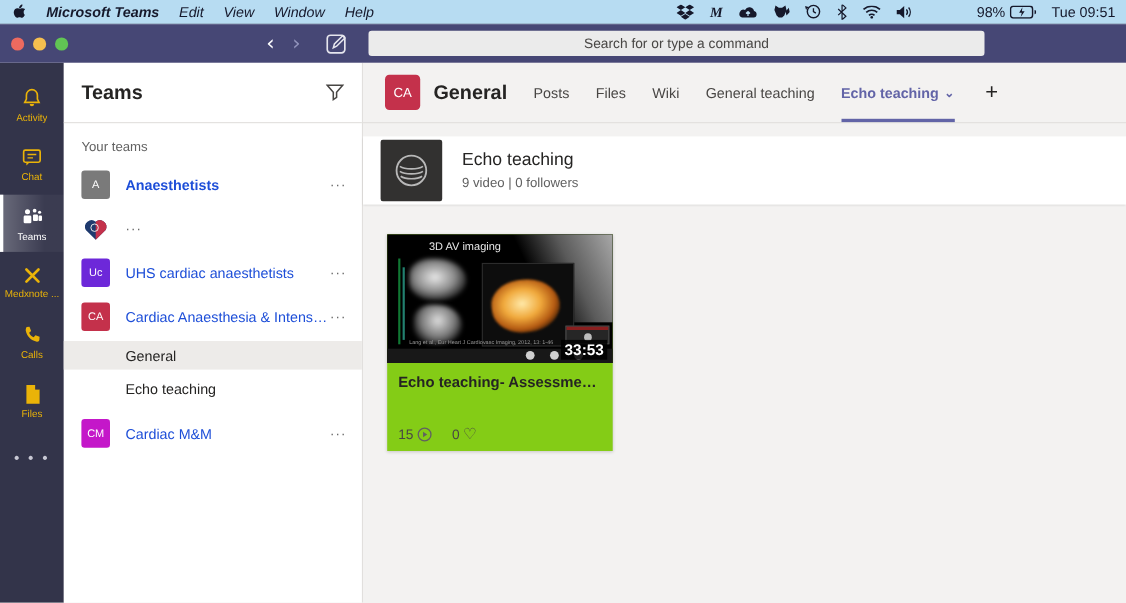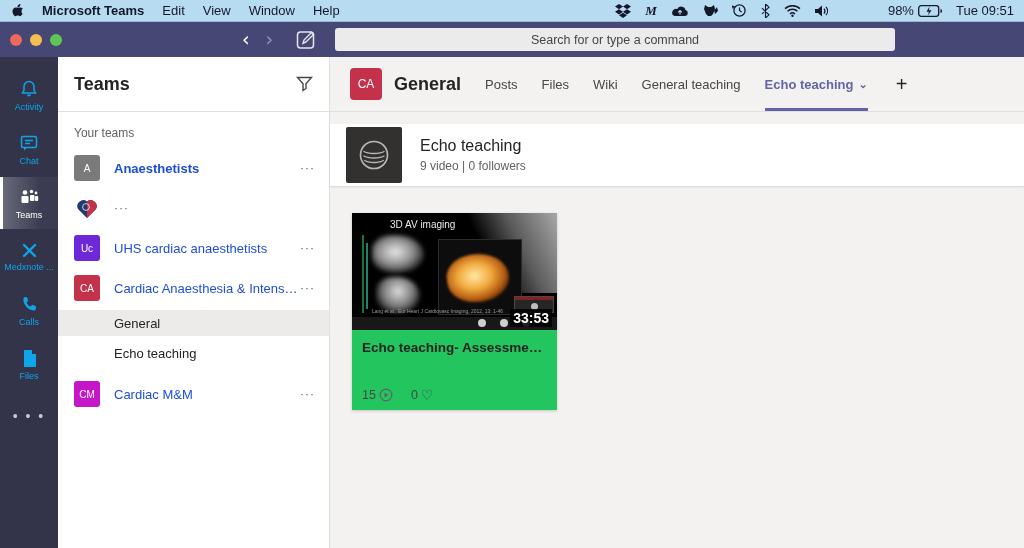--- a/index.html
+++ b/index.html
@@ -4,21 +4,21 @@
 <style>
   * { margin:0; padding:0; box-sizing:border-box; }
   html,body { width:1024px; height:548px; overflow:hidden; }
   body { font-family:"Liberation Sans", sans-serif; background:#f3f2f1; -webkit-font-smoothing:antialiased; }
 
   
   .menubar { height:22px; background:#b7dcf2; display:flex; align-items:center; padding:0 10px; font-size:13px; color:#15182b; border-bottom:1px solid #9cb6cd; }
   .menubar .left { display:flex; align-items:center; gap:18px; }
   .menubar .apple svg { display:block; }
   .menubar .appname { font-weight:bold; }
-  .menubar .menu-item { cursor:default; }
+  .menubar .menu-item { cursor:default;font-style:italic; }
   .menubar .right { margin-left:auto; display:flex; align-items:center; gap:14px; }
   .status-icon { display:flex; align-items:center; }
   .status-icon svg { display:block; }
   .mb-glyph { font-size:13px; font-weight:bold; }
   .battery-wrap { display:flex; align-items:center; gap:4px;margin-left:44px; }
   .clock { font-size:13px; }
 
   
   .titlebar { height:35px; background:#464775; display:flex; align-items:center; position:relative; }
   .traffic { display:flex; gap:8px; margin-left:10px; }
@@ -30,21 +30,21 @@
   .compose { position:absolute; left:296px; top:7px; }
   .searchbar { position:absolute; left:335px; top:6px; width:560px; height:23px; background:#ebebeb; border-radius:3px; display:flex; align-items:center; justify-content:center; }
   .searchbar input { border:none; background:transparent; width:100%; text-align:center; font-size:12.5px; color:#484644; font-family:"Liberation Sans",sans-serif; outline:none; }
   .searchbar input::placeholder { color:#484644; opacity:1; }
 
   
   .app-body { display:flex; height:491px; }
 
   
   .rail { width:58px; background:#33344a; display:flex; flex-direction:column; padding-top:12px; }
-  .rail-item { height:52px; display:flex; flex-direction:column; align-items:center; justify-content:center; gap:3px; color:#0ea5e9; cursor:pointer; position:relative; margin-bottom:2px; }
+  .rail-item { height:52px; display:flex; flex-direction:column; align-items:center; justify-content:center; gap:3px; color:#eab308; cursor:pointer; position:relative; margin-bottom:2px; }
   .rail-item .rlabel { font-size:9px; max-width:54px; overflow:hidden; text-overflow:ellipsis; white-space:nowrap; }
   .rail-item svg { display:block; }
   .rail-item.active { color:#fff; background:linear-gradient(90deg, rgba(255,255,255,.28), rgba(255,255,255,.04) 70%); }
   .rail-item.active::before { content:""; position:absolute; left:0; top:0; bottom:0; width:3px; background:#fff; }
   .rail-more { margin-top:8px; height:30px; display:flex; align-items:center; justify-content:center; color:#c8c8d4; font-size:14px; letter-spacing:2px; cursor:pointer; }
 
   
   .panel { width:272px; background:#fff; border-right:1px solid #e1dfdd; display:flex; flex-direction:column; }
   .panel-header { height:55px; display:flex; align-items:center; justify-content:space-between; padding:0 16px; border-bottom:1px solid #e1dfdd; }
   .panel-title { font-size:18px; font-weight:bold; color:#252423; }
@@ -70,21 +70,21 @@
   .tab .chev { font-size:11px; margin-left:5px; color:#6264a7; }
   .tab-add { font-size:20px; color:#252423; margin-left:4px; cursor:pointer; font-weight:300; }
 
   .gap-strip { height:12px; }
   .stream-banner { background:#fff; height:62px; display:flex; align-items:center; padding:0 0 0 16px; box-shadow:0 1px 2px rgba(0,0,0,.12); }
   .stream-tile { width:56px; height:56px; background:#323130; border-radius:2px; display:flex; align-items:center; justify-content:center; margin-right:18px; }
   .stream-title { font-size:16px; color:#252423; margin-bottom:4px; }
   .stream-meta { font-size:12px; color:#616161; }
 
   .content { flex:1; padding:27px 0 0 22px; }
-  .video-card { width:205px; background:#22c55e; box-shadow:0 1px 3px rgba(0,0,0,.18); cursor:pointer; }
+  .video-card { width:205px; background:#84cc16; box-shadow:0 1px 3px rgba(0,0,0,.18); cursor:pointer; }
   .thumb { position:relative; width:205px; height:117px; background:#000; overflow:hidden; }
   .sheen { position:absolute; right:0; top:0; width:110px; height:80px; background:linear-gradient(245deg, #a8a8a8, #5a5a5a 35%, rgba(20,20,20,0) 62%); }
   .thumb-title { position:absolute; left:38px; top:6px; font-size:10px; color:#e8e8e8; }
   .teal-line { position:absolute; width:2px; background:#2e6; opacity:.5; }
   .echo-blob { position:absolute; border-radius:40% 55% 50% 45%; filter:blur(2px); }
   .blob1 { left:20px; top:22px; width:52px; height:38px; background:radial-gradient(ellipse at 45% 45%, #e8e8e8, #8a8a8a 45%, #111 78%); }
   .blob2 { left:24px; top:64px; width:44px; height:36px; background:radial-gradient(ellipse at 50% 40%, #ddd, #777 50%, #0a0a0a 80%); }
   .heart-panel { position:absolute; left:86px; top:26px; width:84px; height:76px; background:#0d0d0d; border:1px solid #2c2c2c; }
   .heart-blob { position:absolute; left:8px; top:14px; width:62px; height:48px; border-radius:45% 55% 50% 50%; background:radial-gradient(ellipse at 45% 45%, #ffe9a8, #f0a93c 35%, #b45a12 62%, #120800 85%); filter:blur(1px); transform:rotate(-8deg); }
   .citation { position:absolute; left:20px; bottom:16px; font-size:8px; color:#9a9a9a; transform:scale(.62); transform-origin:left bottom; white-space:nowrap; }

